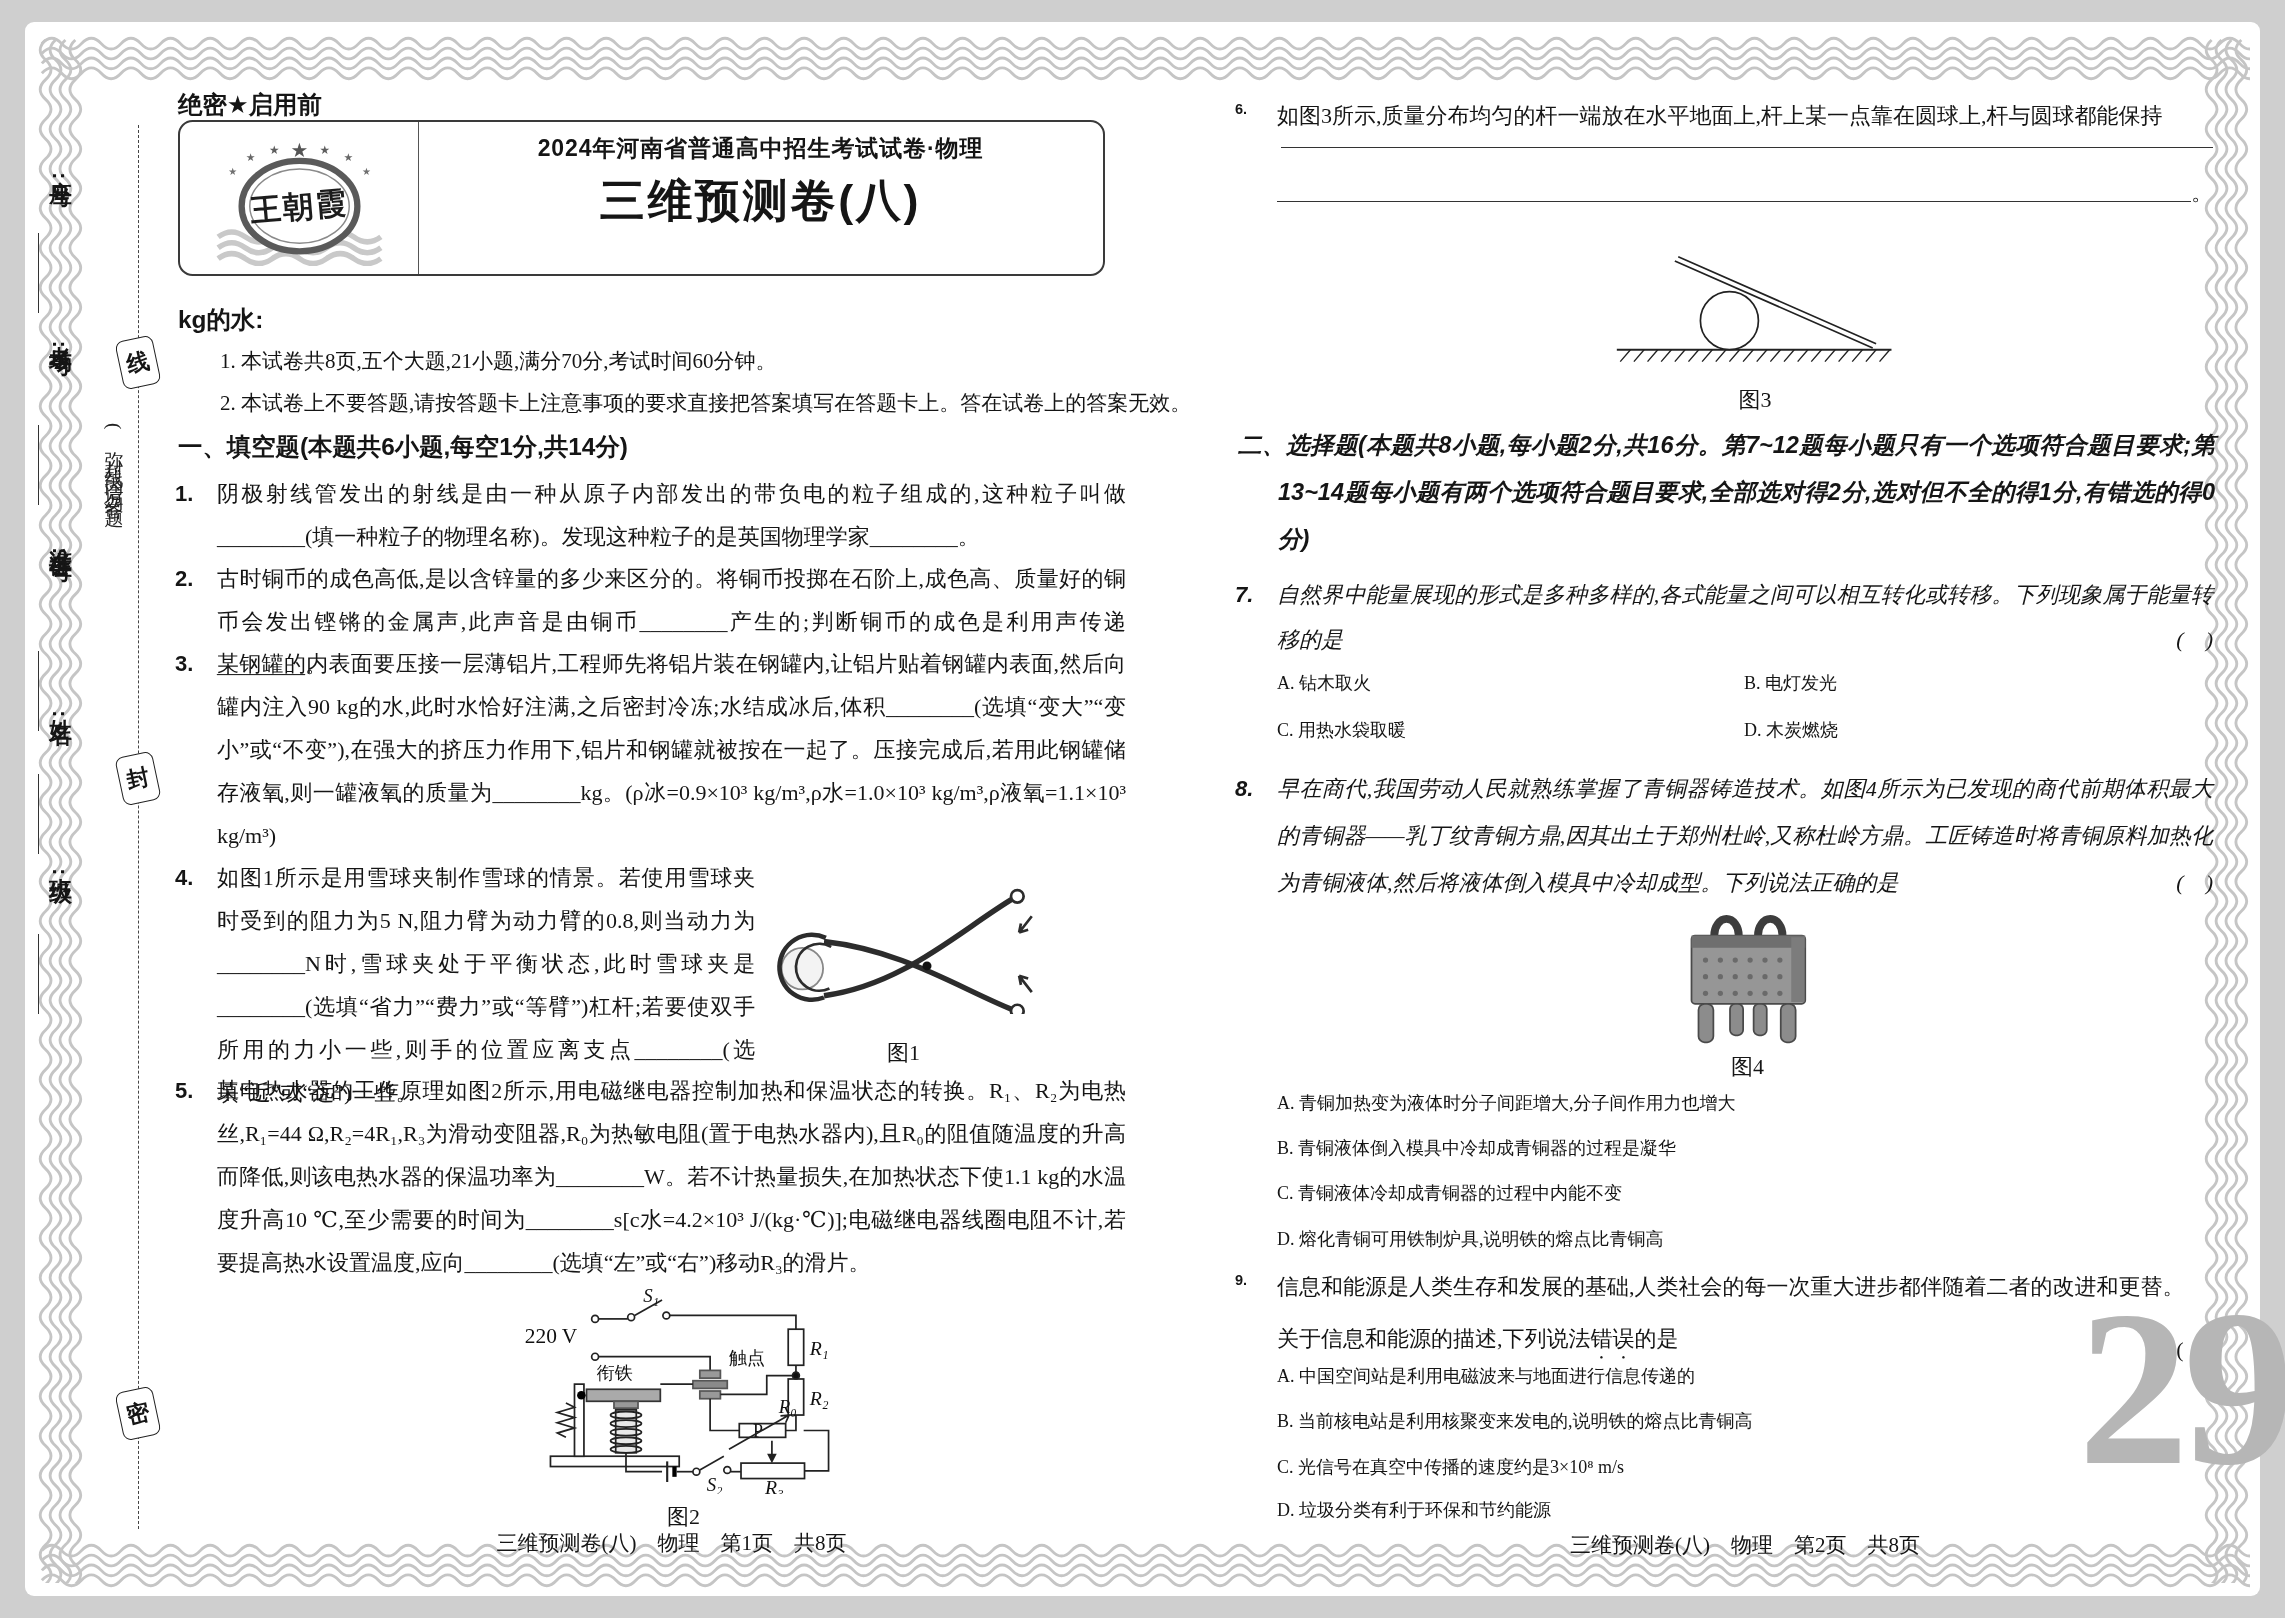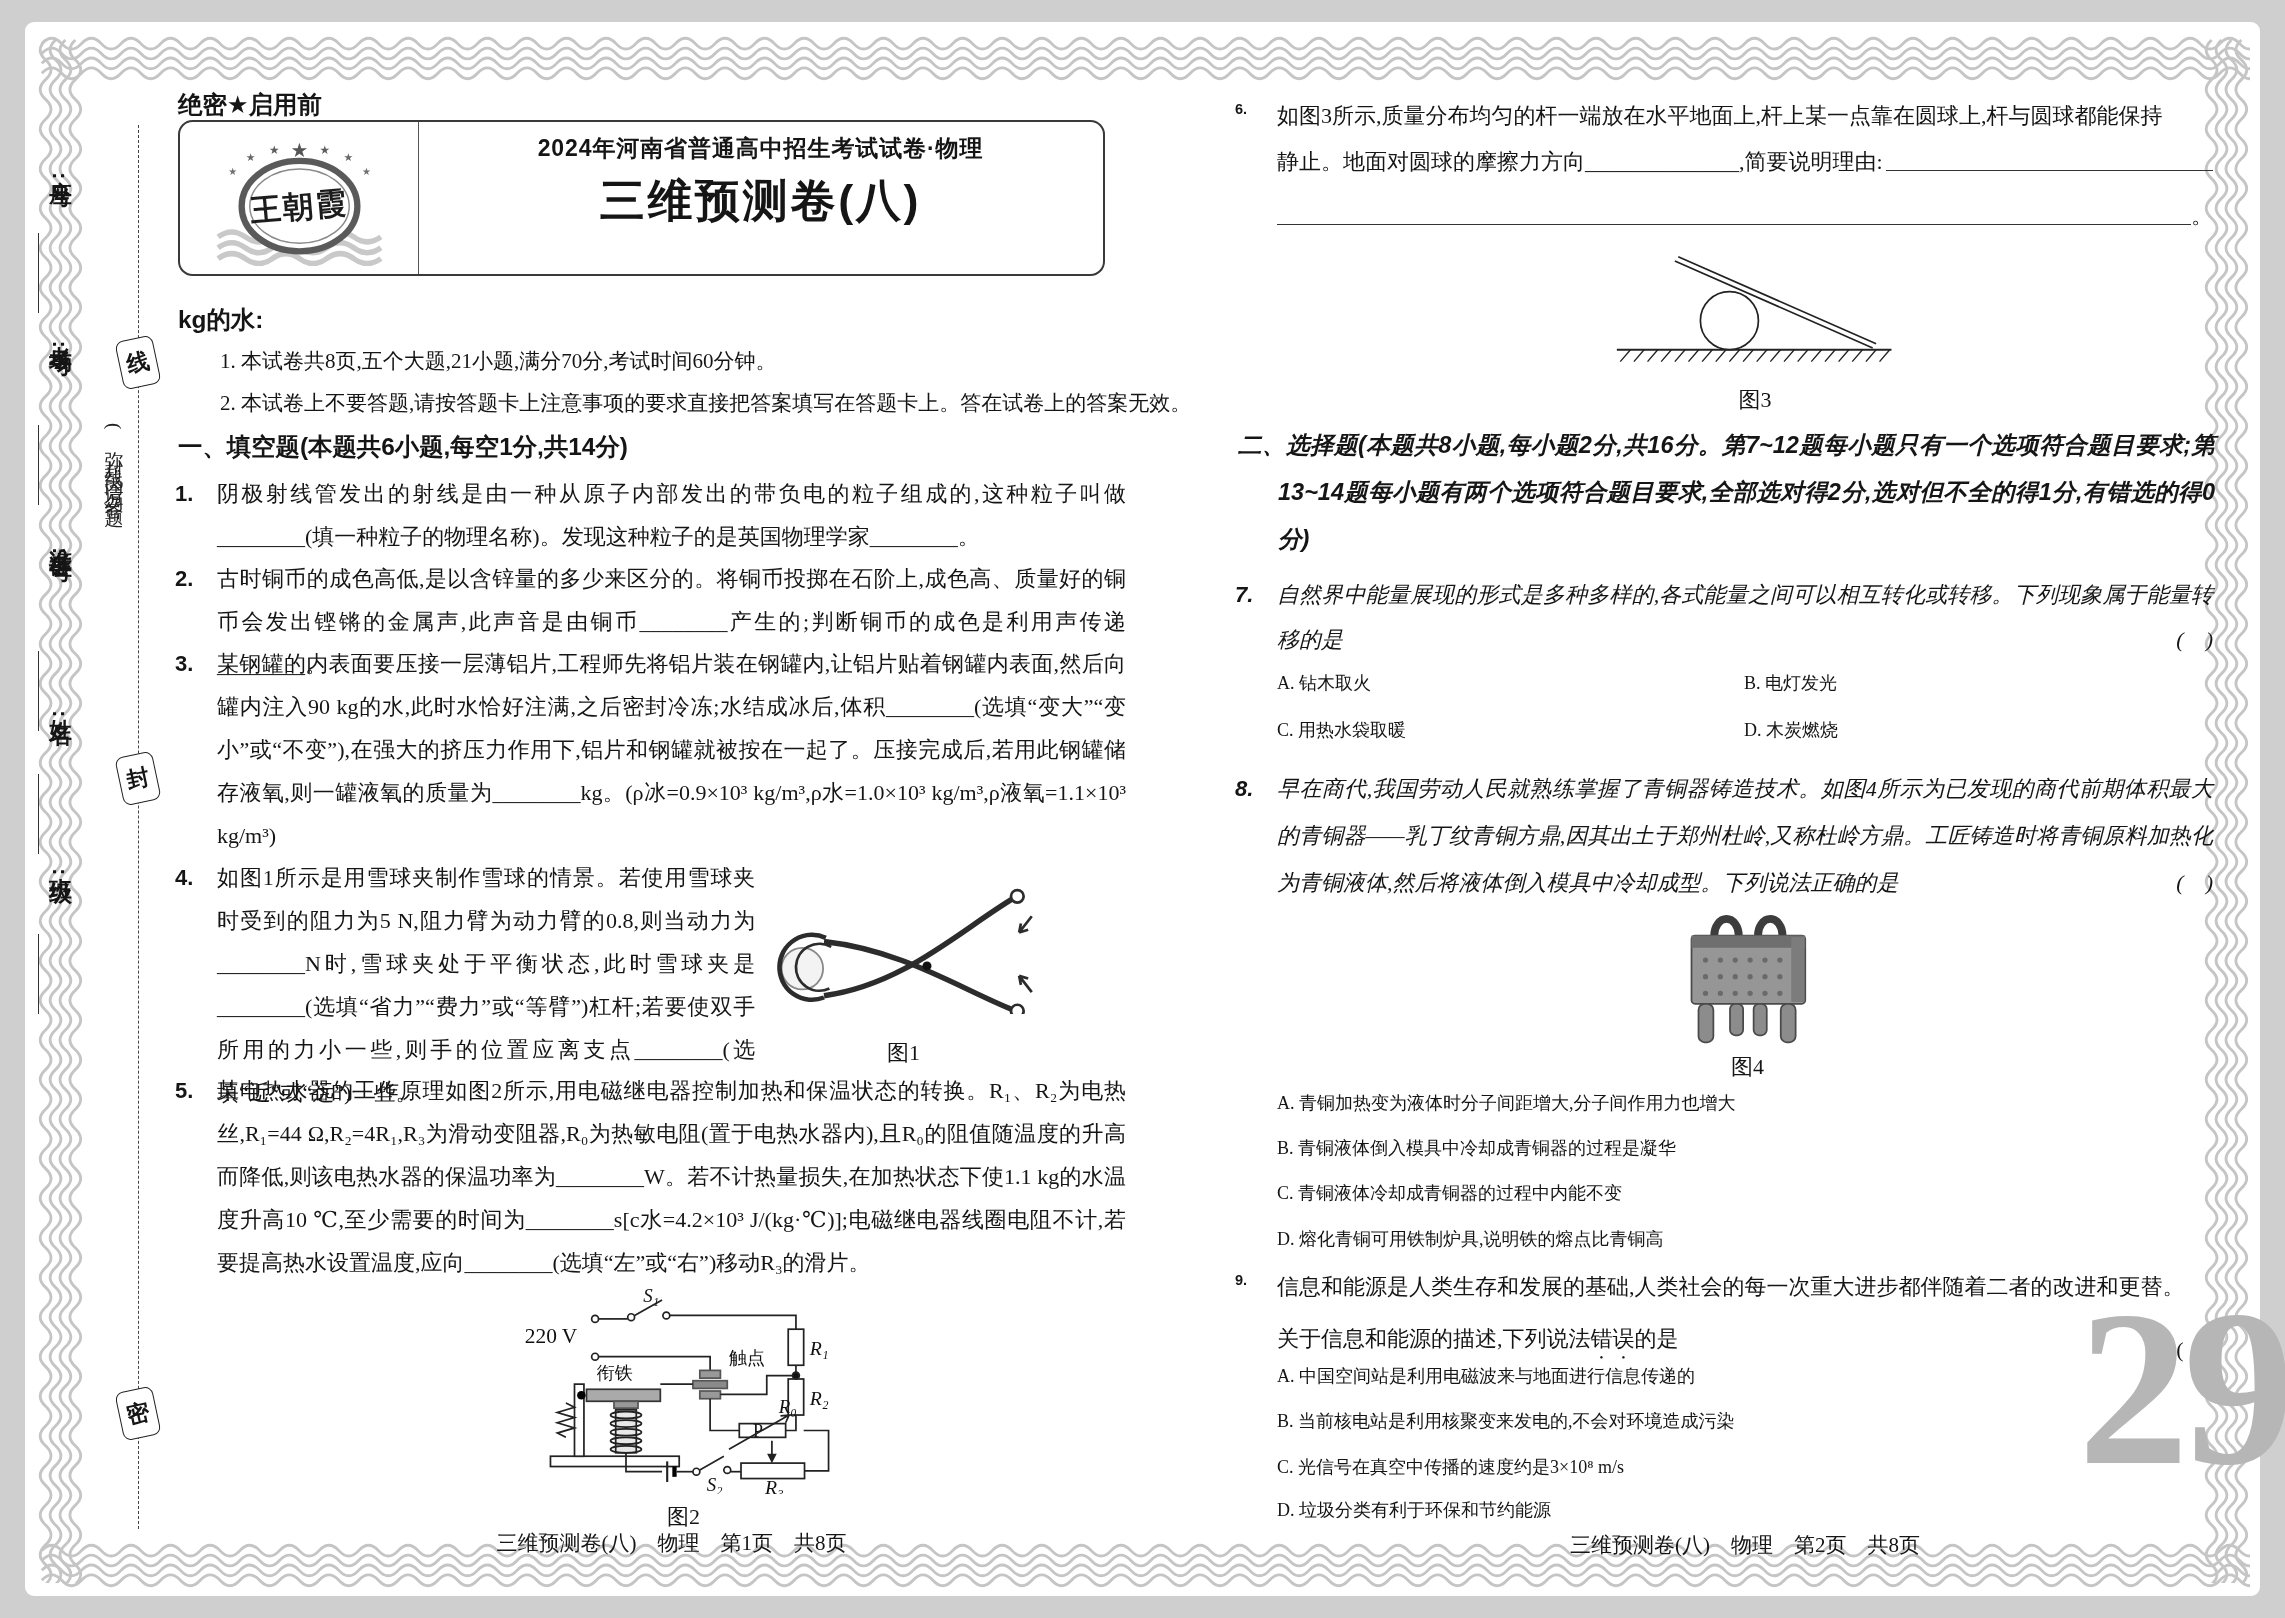--- a/index.html
+++ b/index.html
@@ -231,21 +231,20 @@
     </svg>
     <span class="figcap">图2</span>
   </div>
 
   <div class="abs footer" style="left:217px;top:1529px;width:909px;">三维预测卷(八)    物理    第1页    共8页</div>
 
   <div class="abs" style="left:1277px;top:101px;width:936px;">
     <span class="qnum">6.</span>
     <div class="nowrapline">如图3所示,质量分布均匀的杆一端放在水平地面上,杆上某一点靠在圆球上,杆与圆球都能保持</div>
     <div class="flexrow" style="margin-top:16.3px;">
-      <span style="white-space:nowrap;">静止。地面对圆球的摩擦力方向______________,简要说明理由:</span>
       <span class="growline"></span>
     </div>
     <div class="flexrow" style="margin-top:23.5px;">
       <span class="growline" style="margin-left:0;"></span>
       <span>。</span>
     </div>
   </div>
 
   <div class="abs" style="left:1592px;top:232px;width:326px;text-align:center;">
     <svg class="figdraw" width="326" height="145" viewBox="0 0 360 170" fill="none" stroke="#222" stroke-width="2">
@@ -319,21 +318,21 @@
 
   <div class="abs" style="left:1277px;top:1272px;width:936px;">
     <span class="qnum">9.</span>
     <div class="nowrapline">信息和能源是人类生存和发展的基础,人类社会的每一次重大进步都伴随着二者的改进和更替。</div>
     <div class="nowrapline" style="margin-top:22px;position:relative;">
       <span>关于信息和能源的描述,下列说法</span><span class="emph">错误</span><span>的是</span>
       <span class="paren">(    )</span>
     </div>
   </div>
   <div class="abs optrow" style="left:1277px;top:1364px;">A. 中国空间站是利用电磁波来与地面进行信息传递的</div>
-  <div class="abs optrow" style="left:1277px;top:1409px;">B. 当前核电站是利用核聚变来发电的,不会对环境造成污染</div>
+  <div class="abs optrow" style="left:1277px;top:1409px;">B. 当前核电站是利用核聚变来发电的,说明铁的熔点比青铜高</div>
   <div class="abs optrow" style="left:1277px;top:1455px;">C. 光信号在真空中传播的速度约是3×10⁸ m/s</div>
   <div class="abs optrow" style="left:1277px;top:1498px;">D. 垃圾分类有利于环保和节约能源</div>
 
   <div class="abs bigpage" style="left:2041px;top:1277px;margin-left:37px;">29</div>
 
   <div class="abs footer" style="left:1277px;top:1531px;width:936px;">三维预测卷(八)    物理    第2页    共8页</div>
 
 </div>
 
 

